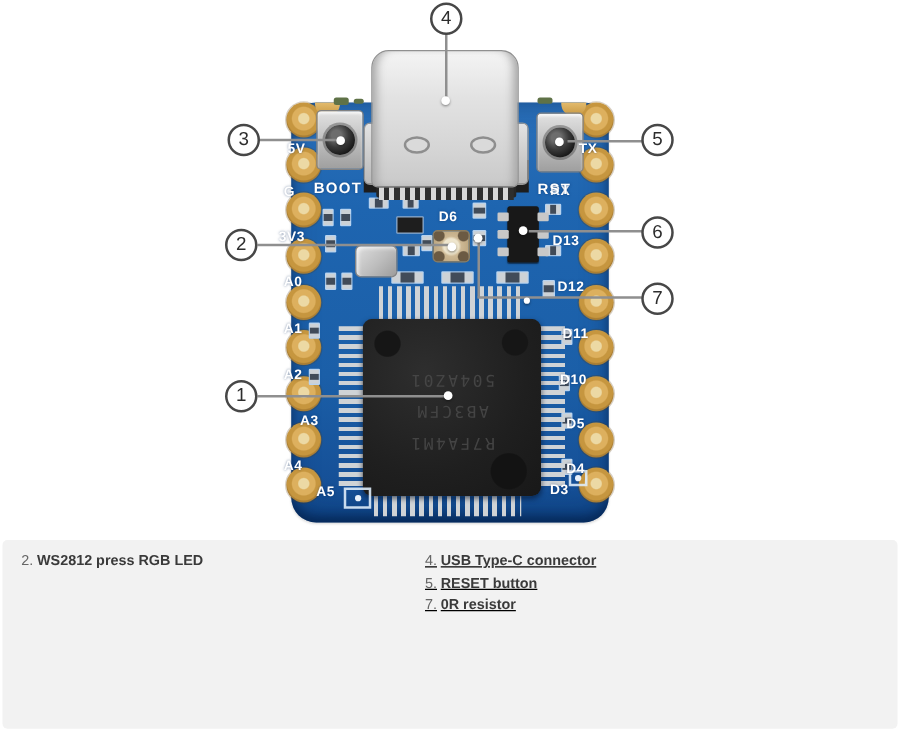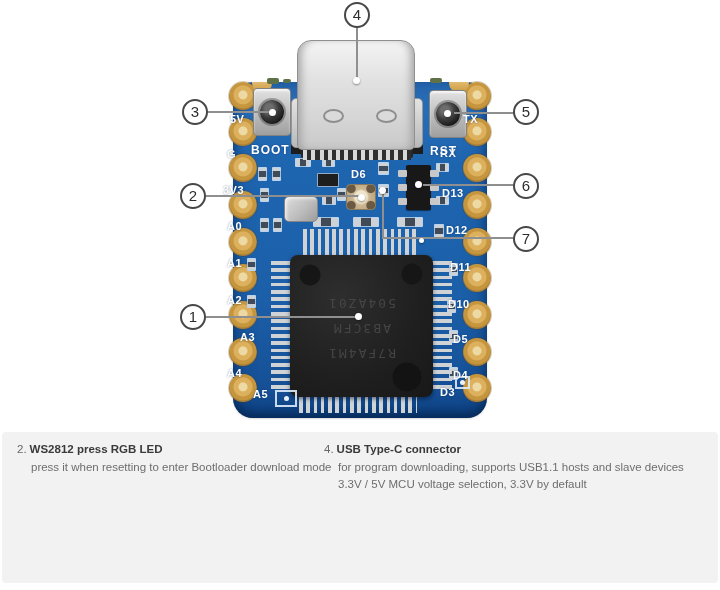--- a/index.html
+++ b/index.html
@@ -112,21 +112,21 @@
     position:absolute; width:26px; height:26px; border:2px solid #474747; border-radius:50%;
     background:#ffffff; color:#2d2d2d; font-size:15px; line-height:22px; text-align:center; z-index:50;
   }
   .cl-line { position:absolute; background:#8f8f8f; z-index:40; }
   .cl-dot  { position:absolute; width:7px; height:7px; border-radius:50%; background:#ffffff; box-shadow:0 1px 2px rgba(0,0,0,.4); z-index:45; }
   .cl-dot.small { width:5px; height:5px; }
   
   .legend { position:absolute; left:2px; top:432px; width:716px; height:151px; background:#f2f2f2; border-radius:4px; }
   .legend-col { position:absolute; top:9px; }
   .legend-col.left  { left:15px;  width:315px; }
-  .legend-col.right { left:322px; width:370px; }
+  .legend-col.right { left:338px; width:370px;text-decoration:underline; }
   .legend-title-row { line-height:17.5px; font-size:11.5px; }
   .legend-num   { color:#666666; margin-right:3px; }
   .legend-title { color:#3a3a3a; font-weight:bold; }
   .legend-desc  { color:#6e6e6e; font-size:11.5px; line-height:17.5px; padding-left:14px; }
 </style>
 </head>
 <body>
 
 <div id="stage">
 
@@ -273,29 +273,30 @@
   <div class="callout" style="left:513px;top:173px">6</div>
   <div class="callout" style="left:513px;top:226px">7</div>
   <div class="callout" style="left:180px;top:304px">1</div>
 
   <div class="legend">
     <div class="legend-col left">
       <div>
         <div class="legend-title-row"><span class="legend-num">2.</span><span class="legend-title">WS2812 press RGB LED</span></div>
       </div>
       <div>
-        <div class="legend-desc">press it when resetting to enter Bootloader download mode</div>
       </div>
     </div>
     <div class="legend-col right">
       <div>
         <div class="legend-title-row"><span class="legend-num">4.</span><span class="legend-title">USB Type-C connector</span></div>
-        <div class="legend-desc">for program downloading, supports USB1.1 hosts and slave devices</div>
-      </div>
-      <div>
-      </div>
-      <div>
-        <div class="legend-desc">3.3V / 5V MCU voltage selection, 3.3V by default</div>
+      </div>
+      <div>
+        <div class="legend-title-row"><span class="legend-num">5.</span><span class="legend-title">RESET button</span></div>
+      </div>
+      <div>
+      </div>
+      <div>
+        <div class="legend-title-row"><span class="legend-num">7.</span><span class="legend-title">0R resistor</span></div>
       </div>
     </div>
   </div>
 
 </div>
 
 </body></html>

